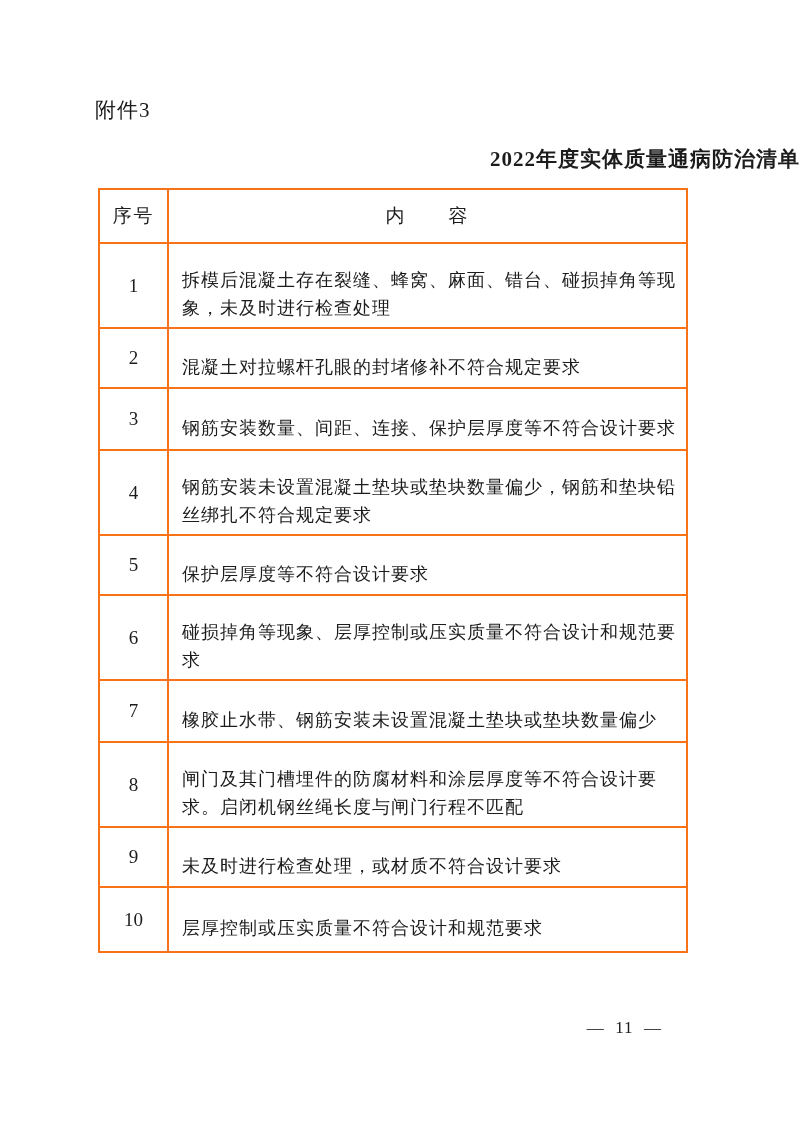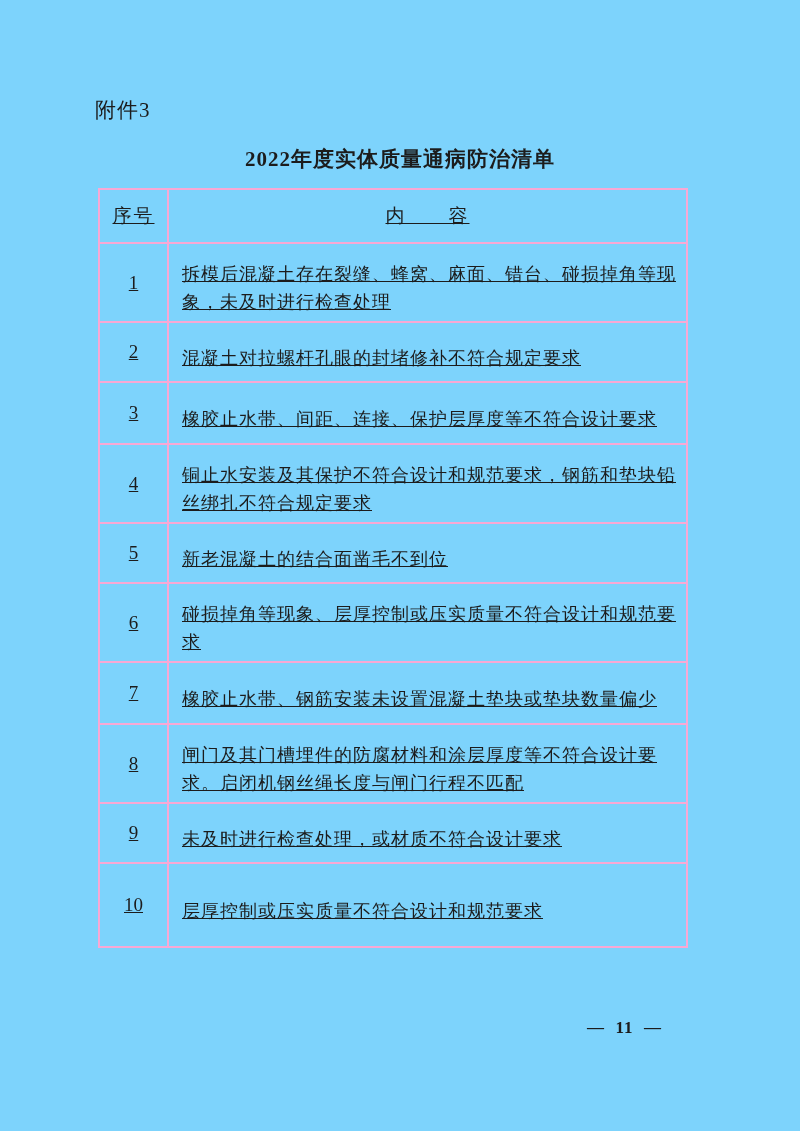--- a/index.html
+++ b/index.html
@@ -2,94 +2,92 @@
 <html><head>
 <meta charset="utf-8">
 <style>
   * { margin: 0; padding: 0; box-sizing: border-box; }
   html, body { background: #e9e9e9; }
   .page {
     position: relative;
     width: 800px;
     height: 1131px;
     margin: 0 auto;
-    background: #7dd3fc;
+    background: #ffffff;
     font-family: "Liberation Serif", "DejaVu Serif", serif;
     color: #1c1c1c;
     overflow: hidden;
   }
   .attachment-label {
     position: absolute;
     left: 95px;
     top: 96px;
     font-size: 21px;
     letter-spacing: 1px;
   }
   .doc-title {
     position: absolute;
     top: 145px;
     left: 0;
     width: 100%;
-    text-align: center;
+    text-align: right;
     font-size: 21px;
     font-weight: bold;
     letter-spacing: 1px;
   }
   table.defect-table {
     position: absolute;
     left: 98px;
     top: 188px;
     width: 590px;
     border-collapse: collapse;
     table-layout: fixed;
   }
   .defect-table col.col-no { width: 69px; }
   .defect-table th,
   .defect-table td {
-    border: 2px solid #f9a8d4;
+    border: 2px solid #f97316;
     vertical-align: middle;
-    text-decoration: underline;
   }
   .defect-table th {
     font-weight: normal;
     font-size: 19px;
     height: 54px;
     text-align: center;
     letter-spacing: 2px;
   }
   .defect-table td.cell-no {
     text-align: center;
     font-size: 19px;
   }
   .defect-table td.cell-content {
     font-size: 18px;
     letter-spacing: 1px;
     line-height: 28px;
-    padding: 16px 8px 5px 13px;
+    padding: 22px 8px 5px 13px;
     text-align: left;
   }
   
   .defect-table tbody tr:nth-child(1)  { height: 70px; }
   .defect-table tbody tr:nth-child(2)  { height: 60px; }
   .defect-table tbody tr:nth-child(3)  { height: 62px; }
   .defect-table tbody tr:nth-child(4)  { height: 72px; }
   .defect-table tbody tr:nth-child(5)  { height: 60px; }
   .defect-table tbody tr:nth-child(6)  { height: 63px; }
   .defect-table tbody tr:nth-child(7)  { height: 62px; }
   .defect-table tbody tr:nth-child(8)  { height: 72px; }
   .defect-table tbody tr:nth-child(9)  { height: 60px; }
-  .defect-table tbody tr:nth-child(10) { height: 84px; }
+  .defect-table tbody tr:nth-child(10) { height: 65px; }
   .page-number {
     position: absolute;
     top: 1018px;
     right: 138px;
     font-size: 17px;
     letter-spacing: 1px;
     white-space: pre;
-    font-weight: bold;
   }
 </style>
 </head>
 <body>
 
 <div class="page">
 
   <div class="attachment-label">附件3</div>
 
   <div class="doc-title">2022年度实体质量通病防治清单</div>
@@ -109,29 +107,29 @@
       <tr>
         <td class="cell-no">1</td>
         <td class="cell-content">拆模后混凝土存在裂缝、蜂窝、麻面、错台、碰损掉角等现象，未及时进行检查处理</td>
       </tr>
       <tr>
         <td class="cell-no">2</td>
         <td class="cell-content">混凝土对拉螺杆孔眼的封堵修补不符合规定要求</td>
       </tr>
       <tr>
         <td class="cell-no">3</td>
-        <td class="cell-content">橡胶止水带、间距、连接、保护层厚度等不符合设计要求</td>
+        <td class="cell-content">钢筋安装数量、间距、连接、保护层厚度等不符合设计要求</td>
       </tr>
       <tr>
         <td class="cell-no">4</td>
-        <td class="cell-content">铜止水安装及其保护不符合设计和规范要求，钢筋和垫块铅丝绑扎不符合规定要求</td>
+        <td class="cell-content">钢筋安装未设置混凝土垫块或垫块数量偏少，钢筋和垫块铅丝绑扎不符合规定要求</td>
       </tr>
       <tr>
         <td class="cell-no">5</td>
-        <td class="cell-content">新老混凝土的结合面凿毛不到位</td>
+        <td class="cell-content">保护层厚度等不符合设计要求</td>
       </tr>
       <tr>
         <td class="cell-no">6</td>
         <td class="cell-content">碰损掉角等现象、层厚控制或压实质量不符合设计和规范要求</td>
       </tr>
       <tr>
         <td class="cell-no">7</td>
         <td class="cell-content">橡胶止水带、钢筋安装未设置混凝土垫块或垫块数量偏少</td>
       </tr>
       <tr>

